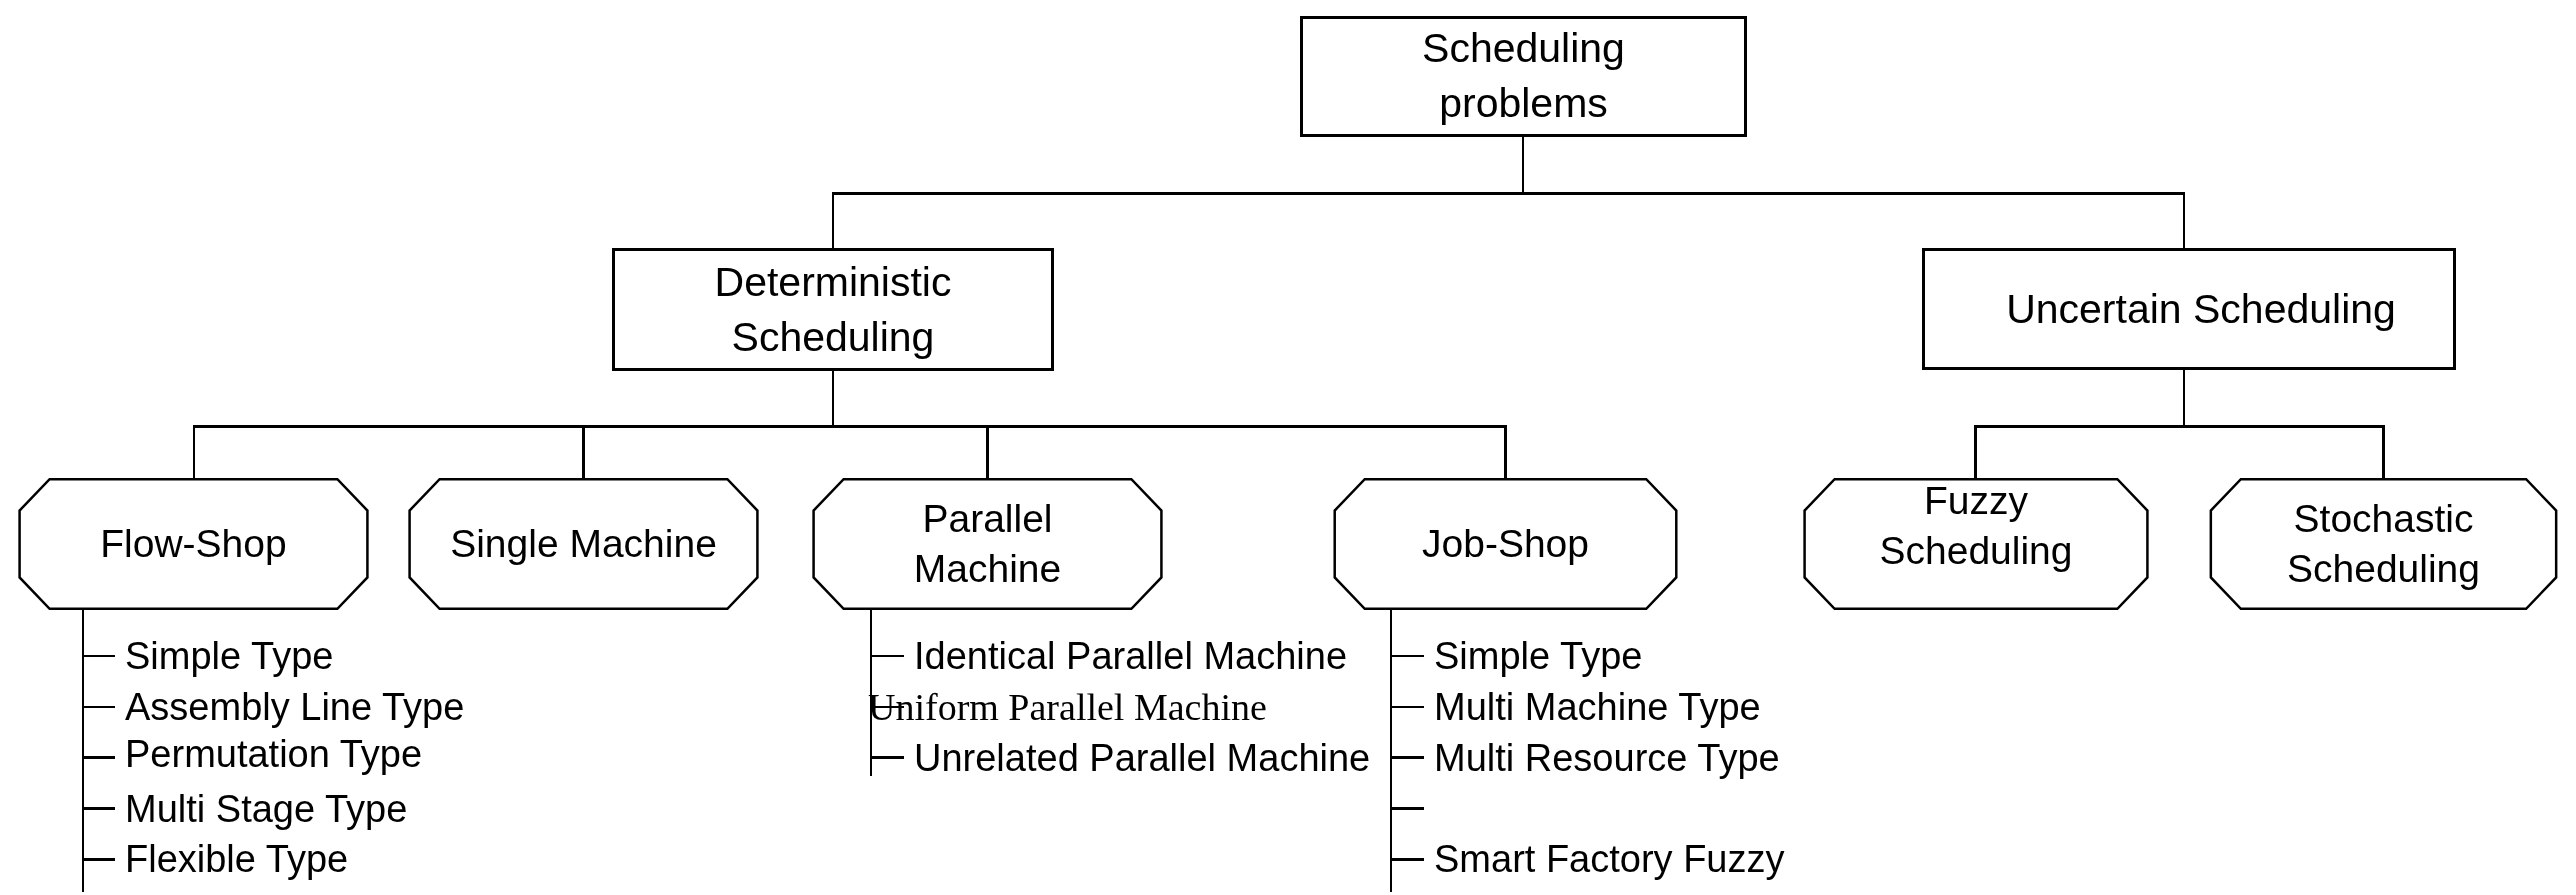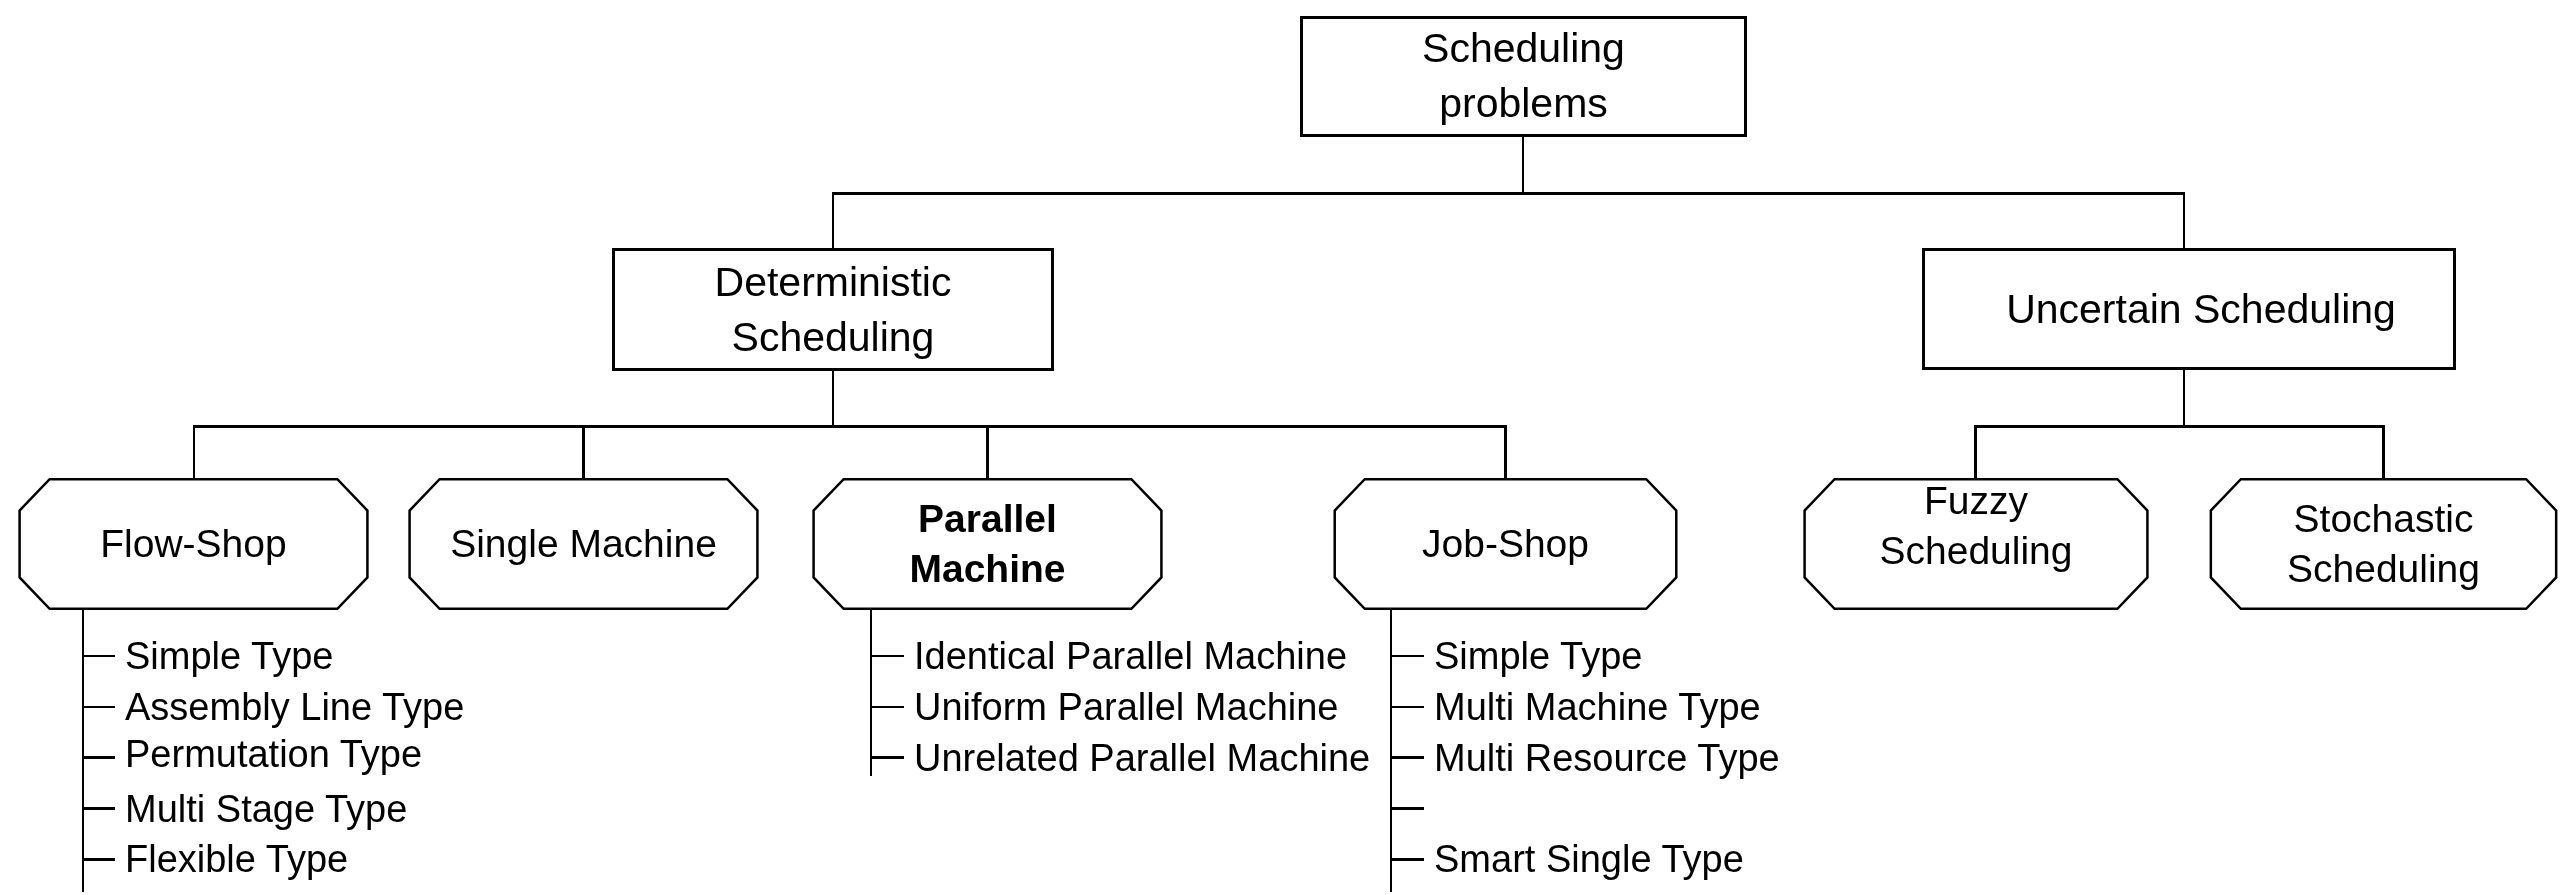--- a/index.html
+++ b/index.html
@@ -105,21 +105,21 @@
     <span class="lbl" style="max-width:326px;">Flow-Shop</span>
   </div>
 
   <div class="oct-node" style="left:408px; top:478px; width:351px; height:132px;">
     <svg width="351" height="132" viewBox="0 0 560 211">
       <polygon points="50,2 510,2 558,52 558,159 510,209 50,209 2,159 2,52" fill="#ffffff" stroke="#000000" stroke-width="4"></polygon>
     </svg>
     <span class="lbl" style="max-width:326px;">Single Machine</span>
   </div>
 
-  <div class="oct-node" style="left:812px; top:478px; width:351px; height:132px;font-weight:bold;">
+  <div class="oct-node" style="left:812px; top:478px; width:351px; height:132px;">
     <svg width="351" height="132" viewBox="0 0 560 211">
       <polygon points="50,2 510,2 558,52 558,159 510,209 50,209 2,159 2,52" fill="#ffffff" stroke="#000000" stroke-width="4"></polygon>
     </svg>
     <span class="lbl" style="max-width:213px;">Parallel Machine</span>
   </div>
 
   <div class="oct-node" style="left:1333px; top:478px; width:345px; height:132px;">
     <svg width="345" height="132" viewBox="0 0 550 211">
       <polygon points="50,2 500,2 548,52 548,159 500,209 50,209 2,159 2,52" fill="#ffffff" stroke="#000000" stroke-width="4"></polygon>
     </svg>
@@ -140,22 +140,22 @@
     <span class="lbl" style="max-width:251px;">Stochastic Scheduling</span>
   </div>
 
   <div class="leaf-item" style="left:125px; top:634px;">Simple Type</div>
   <div class="leaf-item" style="left:125px; top:685px;">Assembly Line Type</div>
   <div class="leaf-item" style="left:125px; top:732px;">Permutation Type</div>
   <div class="leaf-item" style="left:125px; top:787px;">Multi Stage Type</div>
   <div class="leaf-item" style="left:125px; top:837px;">Flexible Type</div>
 
   <div class="leaf-item" style="left:914px; top:634px;">Identical Parallel Machine</div>
-  <div class="leaf-item" style="left:914px; top:685px;">Uniform Parallel Machine</div>
+  <div class="leaf-item" style="left:868px; top:685px;font-family:Liberation Serif, serif;">Uniform Parallel Machine</div>
   <div class="leaf-item" style="left:914px; top:736px;">Unrelated Parallel Machine</div>
 
   <div class="leaf-item" style="left:1434px; top:634px;">Simple Type</div>
   <div class="leaf-item" style="left:1434px; top:685px;">Multi Machine Type</div>
   <div class="leaf-item" style="left:1434px; top:736px;">Multi Resource Type</div>
-  <div class="leaf-item" style="left:1434px; top:837px;">Smart Single Type</div>
+  <div class="leaf-item" style="left:1434px; top:837px;">Smart Factory Fuzzy</div>
 
 </div>
 
 
 </body></html>

